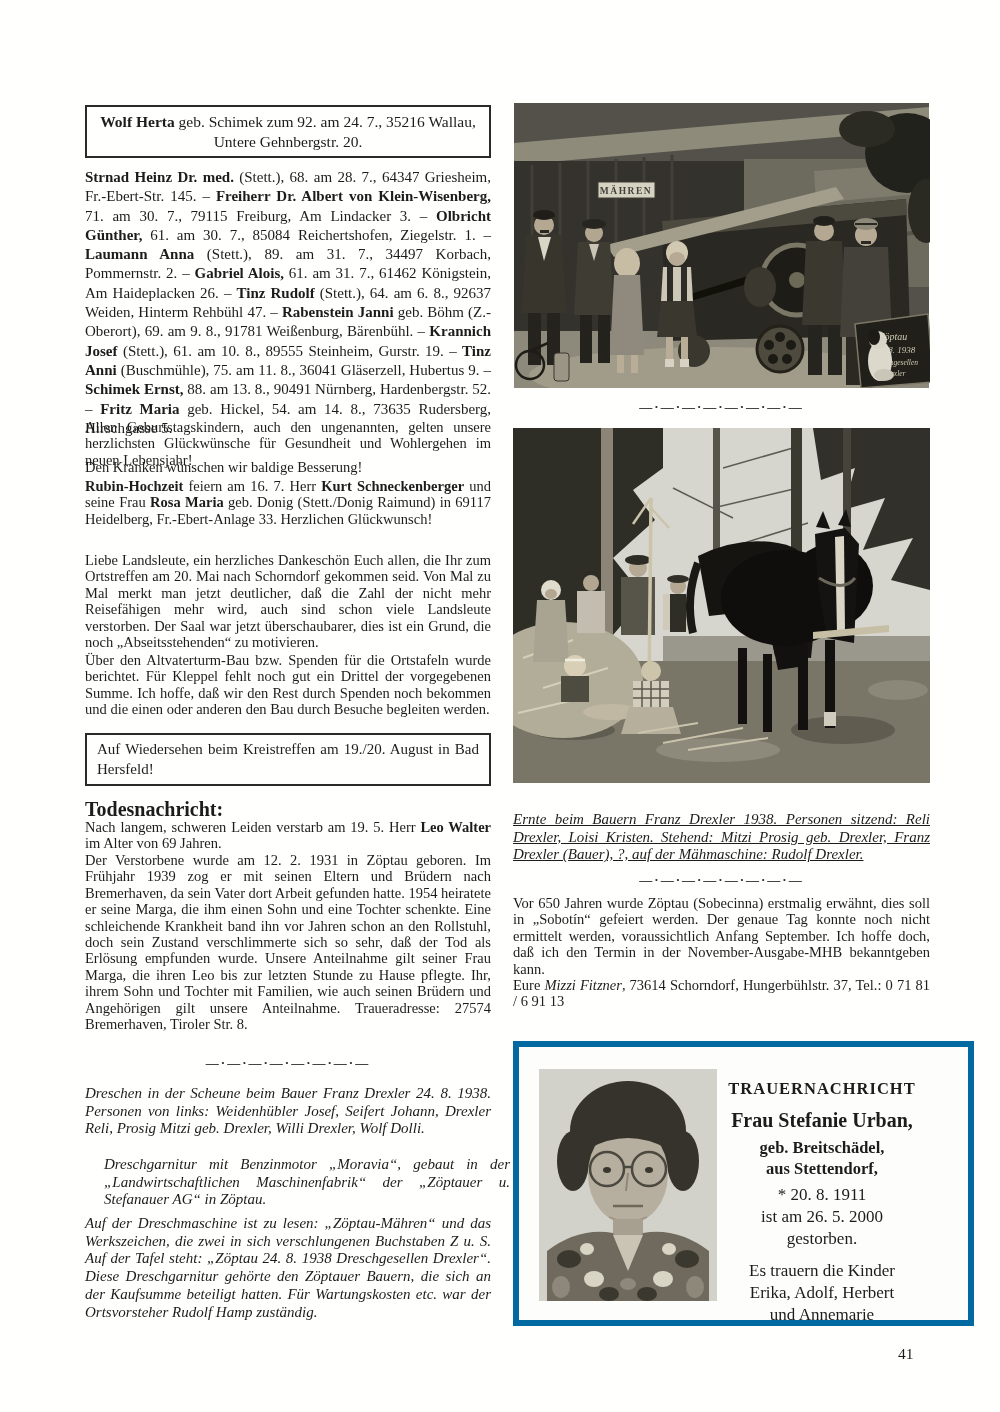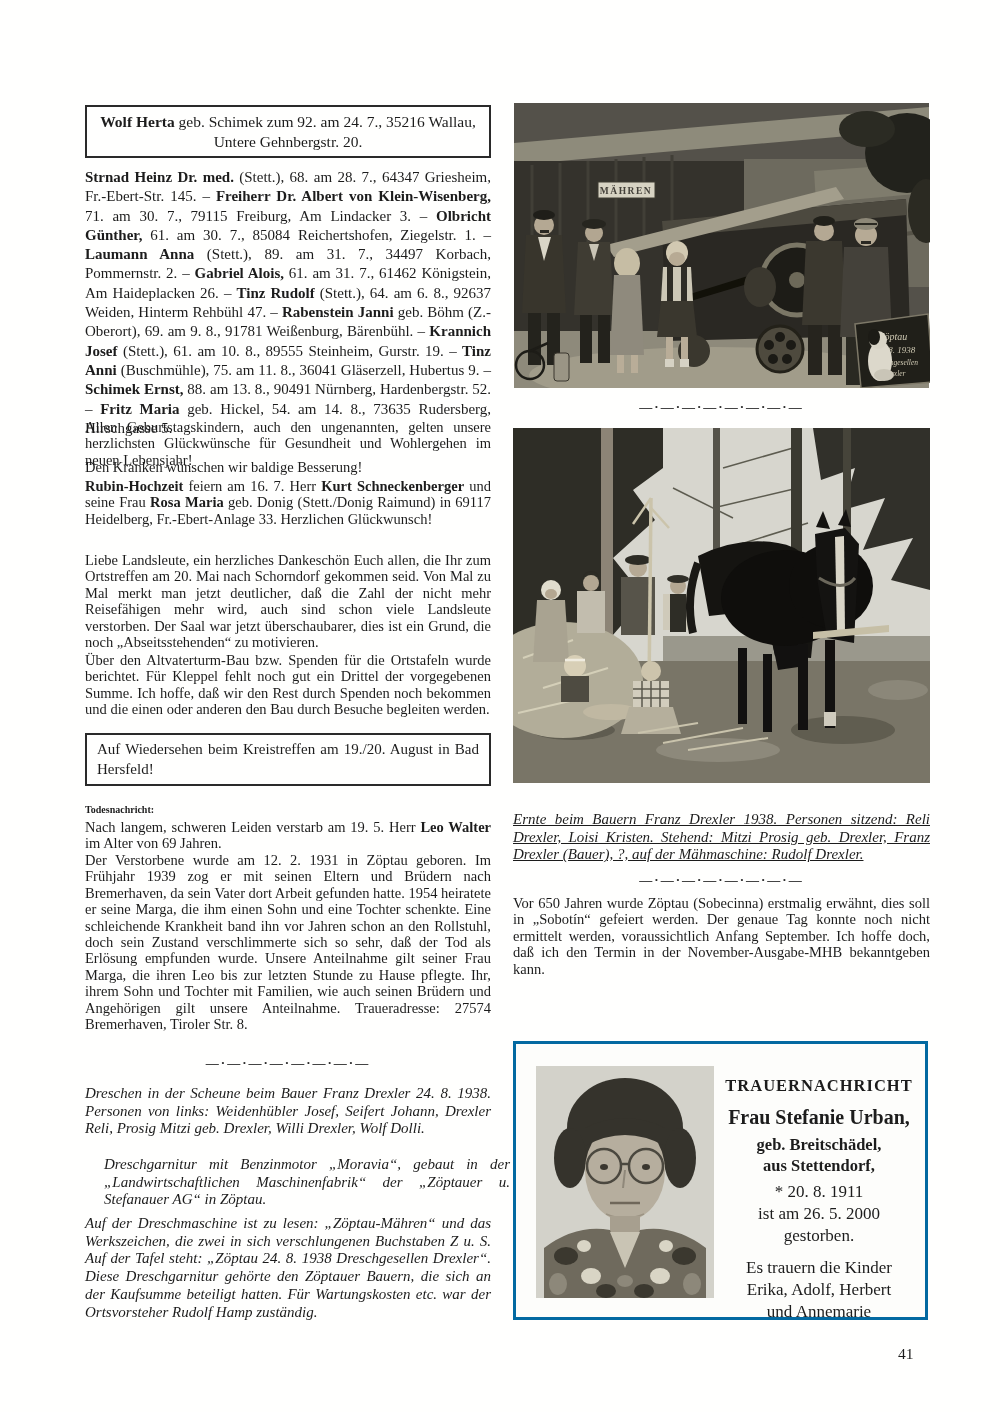--- a/index.html
+++ b/index.html
@@ -9,23 +9,23 @@
   .left-col{left:85px;top:105px;width:406px;}
   .right-col{left:513px;top:103px;width:417px;}
   .blk{position:absolute;width:100%;margin:0;}
   .body{font-size:14.5px;line-height:16.4px;text-align:justify;}
   .bd{font-size:15px;line-height:19.3px;text-align:justify;}
   .cap{font-size:15px;line-height:17.7px;text-align:justify;font-style:italic;}
   .b{font-weight:bold;}
   .i{font-style:italic;}
   .nbox{border:2px solid #2a2a2a;padding:5px 10px;font-size:15.5px;line-height:19.5px;text-align:center;}
   .sep{font-size:13px;letter-spacing:2px;text-align:center;color:#2a2a2a;font-weight:bold;white-space:nowrap;}
-  .heading{font-weight:bold;font-size:10px;line-height:17px;}
+  .heading{font-weight:bold;font-size:20px;line-height:17px;}
   .photo{display:block;}
-  .obox{position:absolute;border:3px solid #0369a1;background:#fdfdfb;}
+  .obox{position:absolute;border:6px solid #0369a1;background:#fdfdfb;padding-left:40px;}
   .oline{position:absolute;left:200px;width:206px;text-align:center;white-space:nowrap;}
   .pagenum{position:absolute;left:898px;top:1345px;font-size:15.5px;}
 </style>
 </head>
 <body>
 
 <div class="page">
 
   <div class="col left-col">
 
@@ -245,20 +245,21 @@
         <line x1="175" y1="322" x2="255" y2="310"></line>
       </g>
     </svg>
 
     <p class="blk cap" style="top:708px;text-decoration:underline;">Ernte beim Bauern Franz Drexler 1938. Personen sitzend: Reli Drexler, Loisi Kristen. Stehend: Mitzi Prosig geb. Drexler, Franz Drexler (Bauer), ?, auf der Mähmaschine: Rudolf Drexler.</p>
 
     <div class="blk sep" style="top:769px;">—·—·—·—·—·—·—·—</div>
 
     <div class="blk" style="top:792px;">
       <p class="body" style="margin:0;">Vor 650 Jahren wurde Zöptau (Sobecinna) erstmalig erwähnt, dies soll in „Sobotín“ gefeiert werden. Der genaue Tag konnte noch nicht ermittelt werden, voraussichtlich Anfang September. Ich hoffe doch, daß ich den Termin in der November-Ausgabe-MHB bekanntgeben kann.</p>
+      <p class="body" style="margin:0;"><span>Eure </span><span class="i">Mizzi Fitzner</span><span>, 73614 Schorndorf, Hungerbühlstr. 37, Tel.: 0 71 81 / 6 91 13</span></p>
     </div>
 
     <div class="obox" style="top:938px;left:0;width:409px;height:273px;">
       <svg style="position:absolute;left:20px;top:22px;" width="178" height="232" viewBox="0 0 178 232">
         <rect width="178" height="232" fill="#d3d2ca"></rect>
         <ellipse cx="89" cy="62" rx="58" ry="50" fill="#35332c"></ellipse>
         <ellipse cx="34" cy="92" rx="16" ry="30" fill="#35332c"></ellipse>
         <ellipse cx="144" cy="92" rx="16" ry="30" fill="#35332c"></ellipse>
         <ellipse cx="89" cy="105" rx="40" ry="50" fill="#b6ae9e"></ellipse>
         <path d="M49,80 Q89,58 129,80 L129,62 Q89,42 49,62 Z" fill="#35332c"></path>

